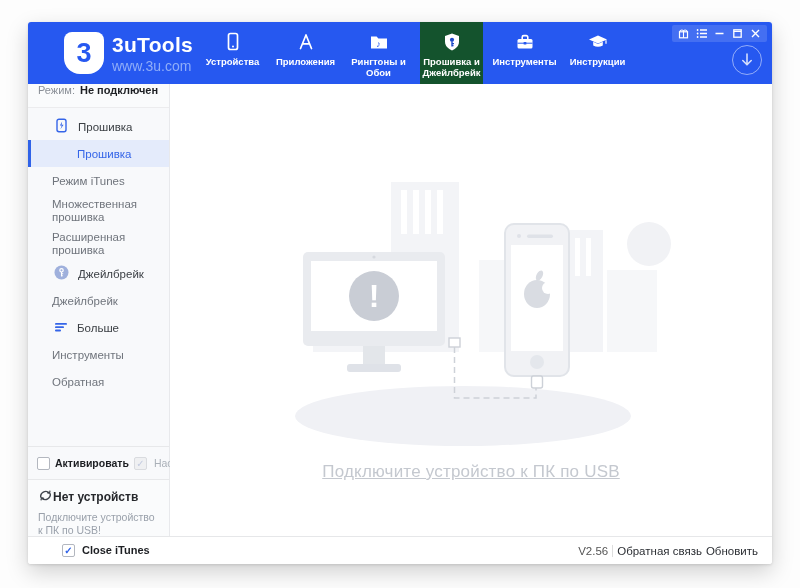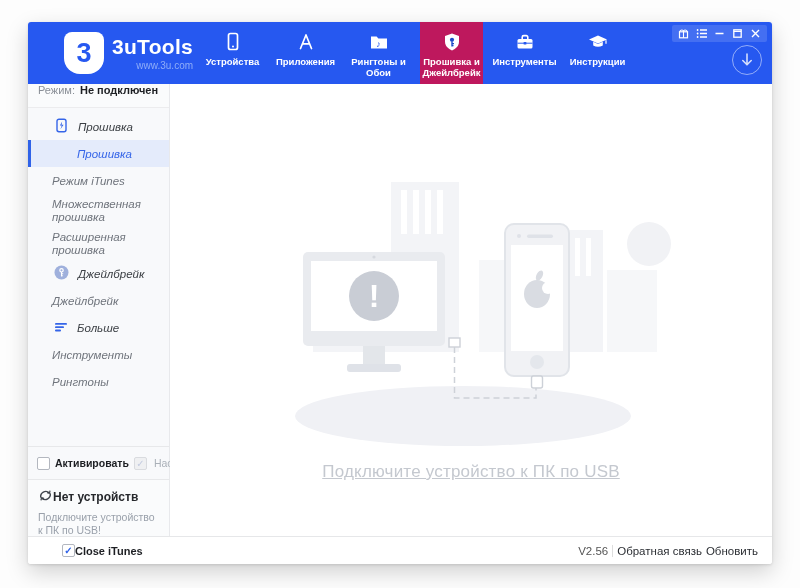--- a/index.html
+++ b/index.html
@@ -15,28 +15,28 @@
   
   .header { position:relative; height:62px; background:#2658f0; display:flex; flex:none; }
   .logo { display:flex; align-items:center; padding-left:36px; width:168px; flex:none; }
   .logo-badge {
     width:40px; height:42px; background:#fff; color:#2658f0;
     border-radius:8px 8px 16px 16px; display:flex; align-items:center; justify-content:center;
     font-size:27px; font-weight:bold; flex:none;
   }
   .logo-text { margin-left:8px; color:#fff; line-height:1; }
   .logo-text .name { font-size:21px; font-weight:bold; letter-spacing:.3px; }
-  .logo-text .site { font-size:10px; color:#8fadf8; margin-top:4px;text-align:right; }
+  .logo-text .site { font-size:14px; color:#8fadf8; margin-top:4px; }
 
   .nav { display:flex; align-items:stretch; }
   .tab {
     width:63px; margin:0 5px; display:flex; flex-direction:column; align-items:center;
     padding-top:9px; cursor:pointer; text-align:center;
   }
-  .tab.active { background:#be185d; }
+  .tab.active { background:#14532d; }
   .tab .ticon { height:22px; display:flex; align-items:center; }
   .tab .tlabel { margin-top:3px; font-size:9.5px; font-weight:bold; color:#fff; line-height:11px; }
 
   .win-controls {
     position:absolute; top:3px; right:5px; display:flex; gap:3px; align-items:center;
     background:rgba(255,255,255,.14); border-radius:2px; padding:2px 4px;
   }
   .wc-btn { width:15px; height:13px; display:flex; align-items:center; justify-content:center; cursor:pointer; }
   .download-btn {
     position:absolute; top:23px; right:10px; width:30px; height:30px; border-radius:50%;
@@ -45,21 +45,21 @@
 
   
   .body-row { flex:1; display:flex; min-height:0; }
 
   .sidebar { width:142px; flex:none; background:#f8f9fb; border-right:1px solid #e8e9ec; display:flex; flex-direction:column; }
   .mode-row { height:24px; flex:none; display:flex; padding:0 10px; gap:5px;
     border-bottom:1px solid #ececee; font-size:11px; background:#fafbfc; }
   .mode-label { color:#8a8f97; }
   .mode-value { color:#1d1f23; font-weight:bold; }
 
-  .menu { flex:1; padding-top:5px; overflow:hidden;font-style:italic; }
+  .menu { flex:1; padding-top:5px; overflow:hidden; }
   .m-section { height:27px; display:flex; align-items:center; padding-left:26px; gap:9px;
     font-size:11.5px; color:#3c4045; cursor:pointer; }
   .m-item { height:27px; display:flex; align-items:center; padding-left:24px;
     font-size:11.5px; color:#6f747c; cursor:pointer; }
   .m-item.two-line { height:33px; line-height:13px; }
   .m-item.selected { background:#e4ebfb; border-left:3px solid #2f62e8; padding-left:46px; color:#3565e8; }
 
   .activate-row { flex:none; height:33px; border-top:1px solid #e7e8ea; display:flex; align-items:center;
     padding:0 9px; gap:5px; font-size:11px; background:#f8f9fb; }
   .cb { width:13px; height:13px; border:1px solid #b3b7bf; background:#fff; border-radius:2px; flex:none;
@@ -73,21 +73,21 @@
   .device-panel { flex:none; height:57px; border-top:1px solid #e7e8ea; background:#fafbfc; padding:8px 10px 0 10px; }
   .device-title { display:flex; align-items:center; font-size:12px; font-weight:bold; color:#26282c; }
   .device-text { margin-top:5px; font-size:10.5px; line-height:13px; color:#9aa1ab; }
 
   .main { flex:1; background:#fff; display:flex; flex-direction:column; align-items:center; padding-top:88px; }
   .main-message { margin-top:10px; font-size:17px; color:#c4c8cf; letter-spacing:.2px;text-decoration:underline; }
 
   
   .footer { flex:none; height:28px; border-top:1px solid #e6e7e9; display:flex; align-items:center;
     padding:0 14px 0 34px; font-size:11.5px; background:#fff; }
-  .footer-left { display:flex; align-items:center; }
+  .footer-left { display:flex; align-items:flex-start; gap:7px; }
   .close-itunes-label { color:#1d1f23; font-weight:bold; font-size:11px; }
   .footer-right { margin-left:auto; display:flex; align-items:center; gap:4px; }
   .version { color:#555; }
   .v-divider { width:1px; height:12px; background:#ddd; }
   .footer-link { color:#2b2e33; cursor:pointer; }
 </style>
 </head>
 <body>
 
 <div class="window">
@@ -250,21 +250,21 @@
                 <rect x="1" y="6.3" width="9" height="1.8" rx=".9" fill="#3565e8"></rect>
                 <rect x="1" y="9.6" width="6" height="1.8" rx=".9" fill="#3565e8"></rect>
               </svg>
           </span>
           <span>Больше</span>
         </div>
         <div class="m-item">
           <span>Инструменты</span>
         </div>
         <div class="m-item">
-          <span>Рингтоны</span>
+          <span>Обратная</span>
         </div>
       </div>
 
       <div class="activate-row">
         <span class="cb"></span>
         <span class="activate-label">Активировать</span>
         <span class="cb disabled"></span>
         <span class="config-label">Настрой.</span>
       </div>
 

